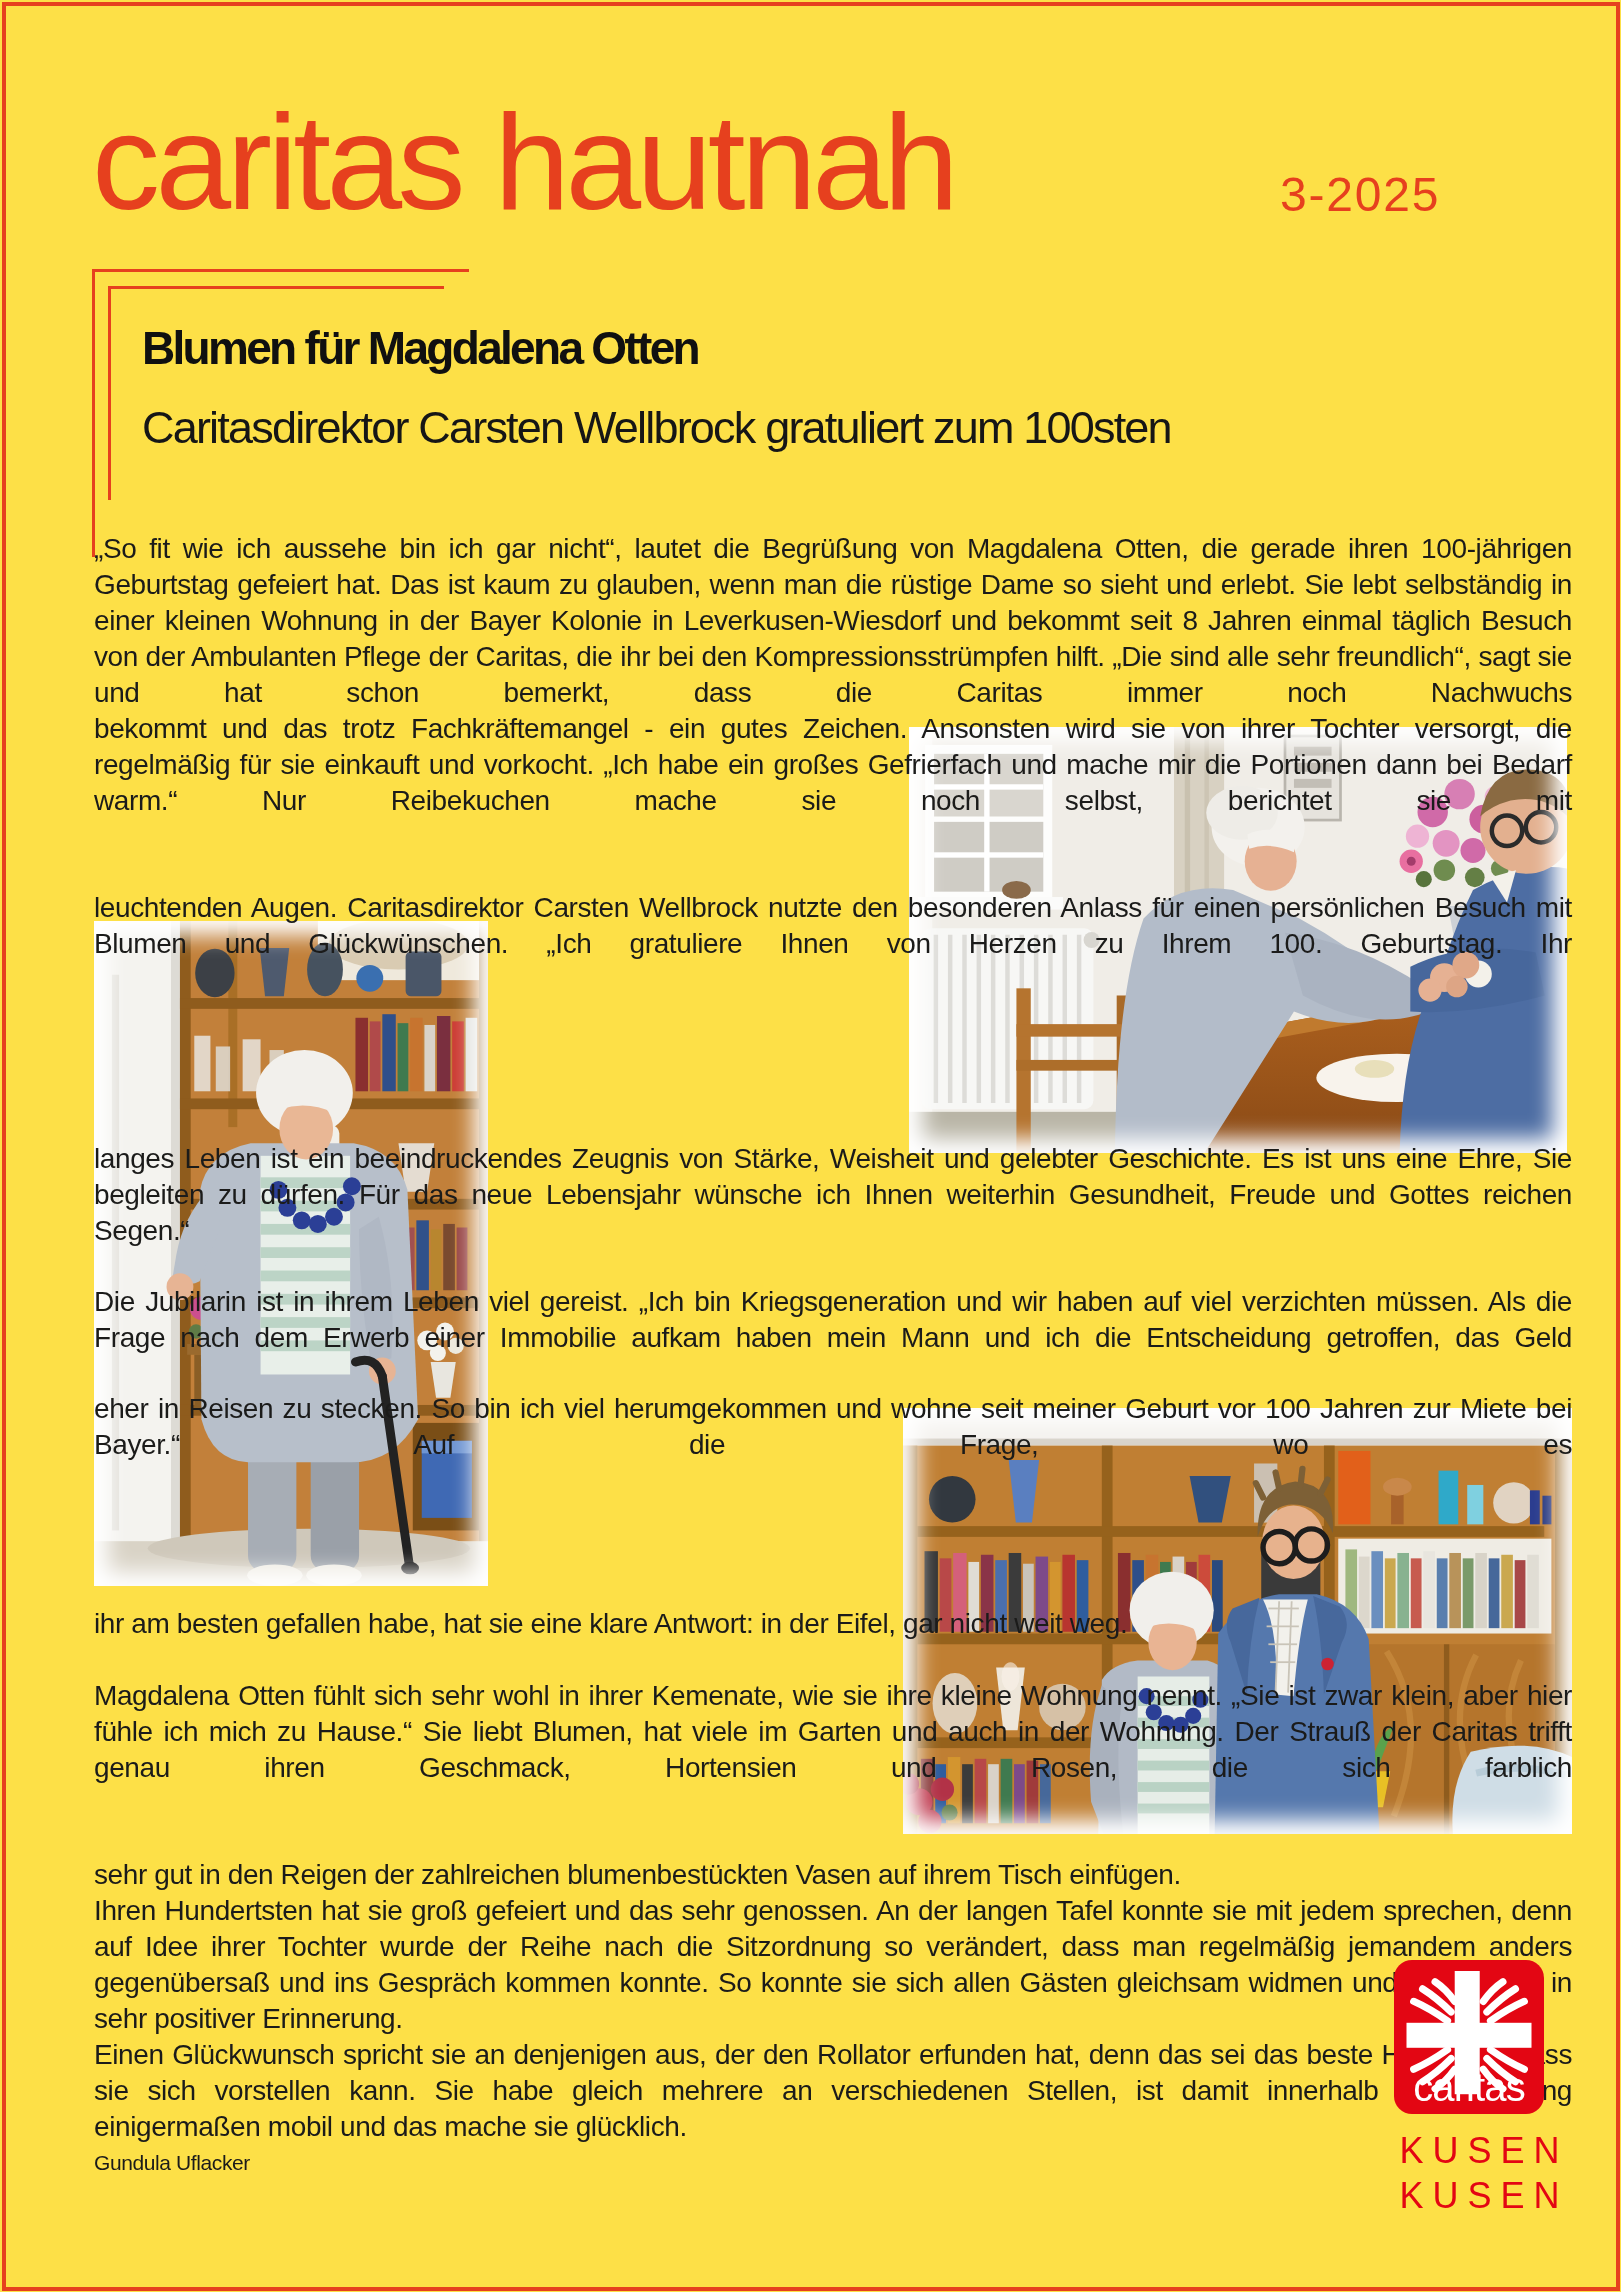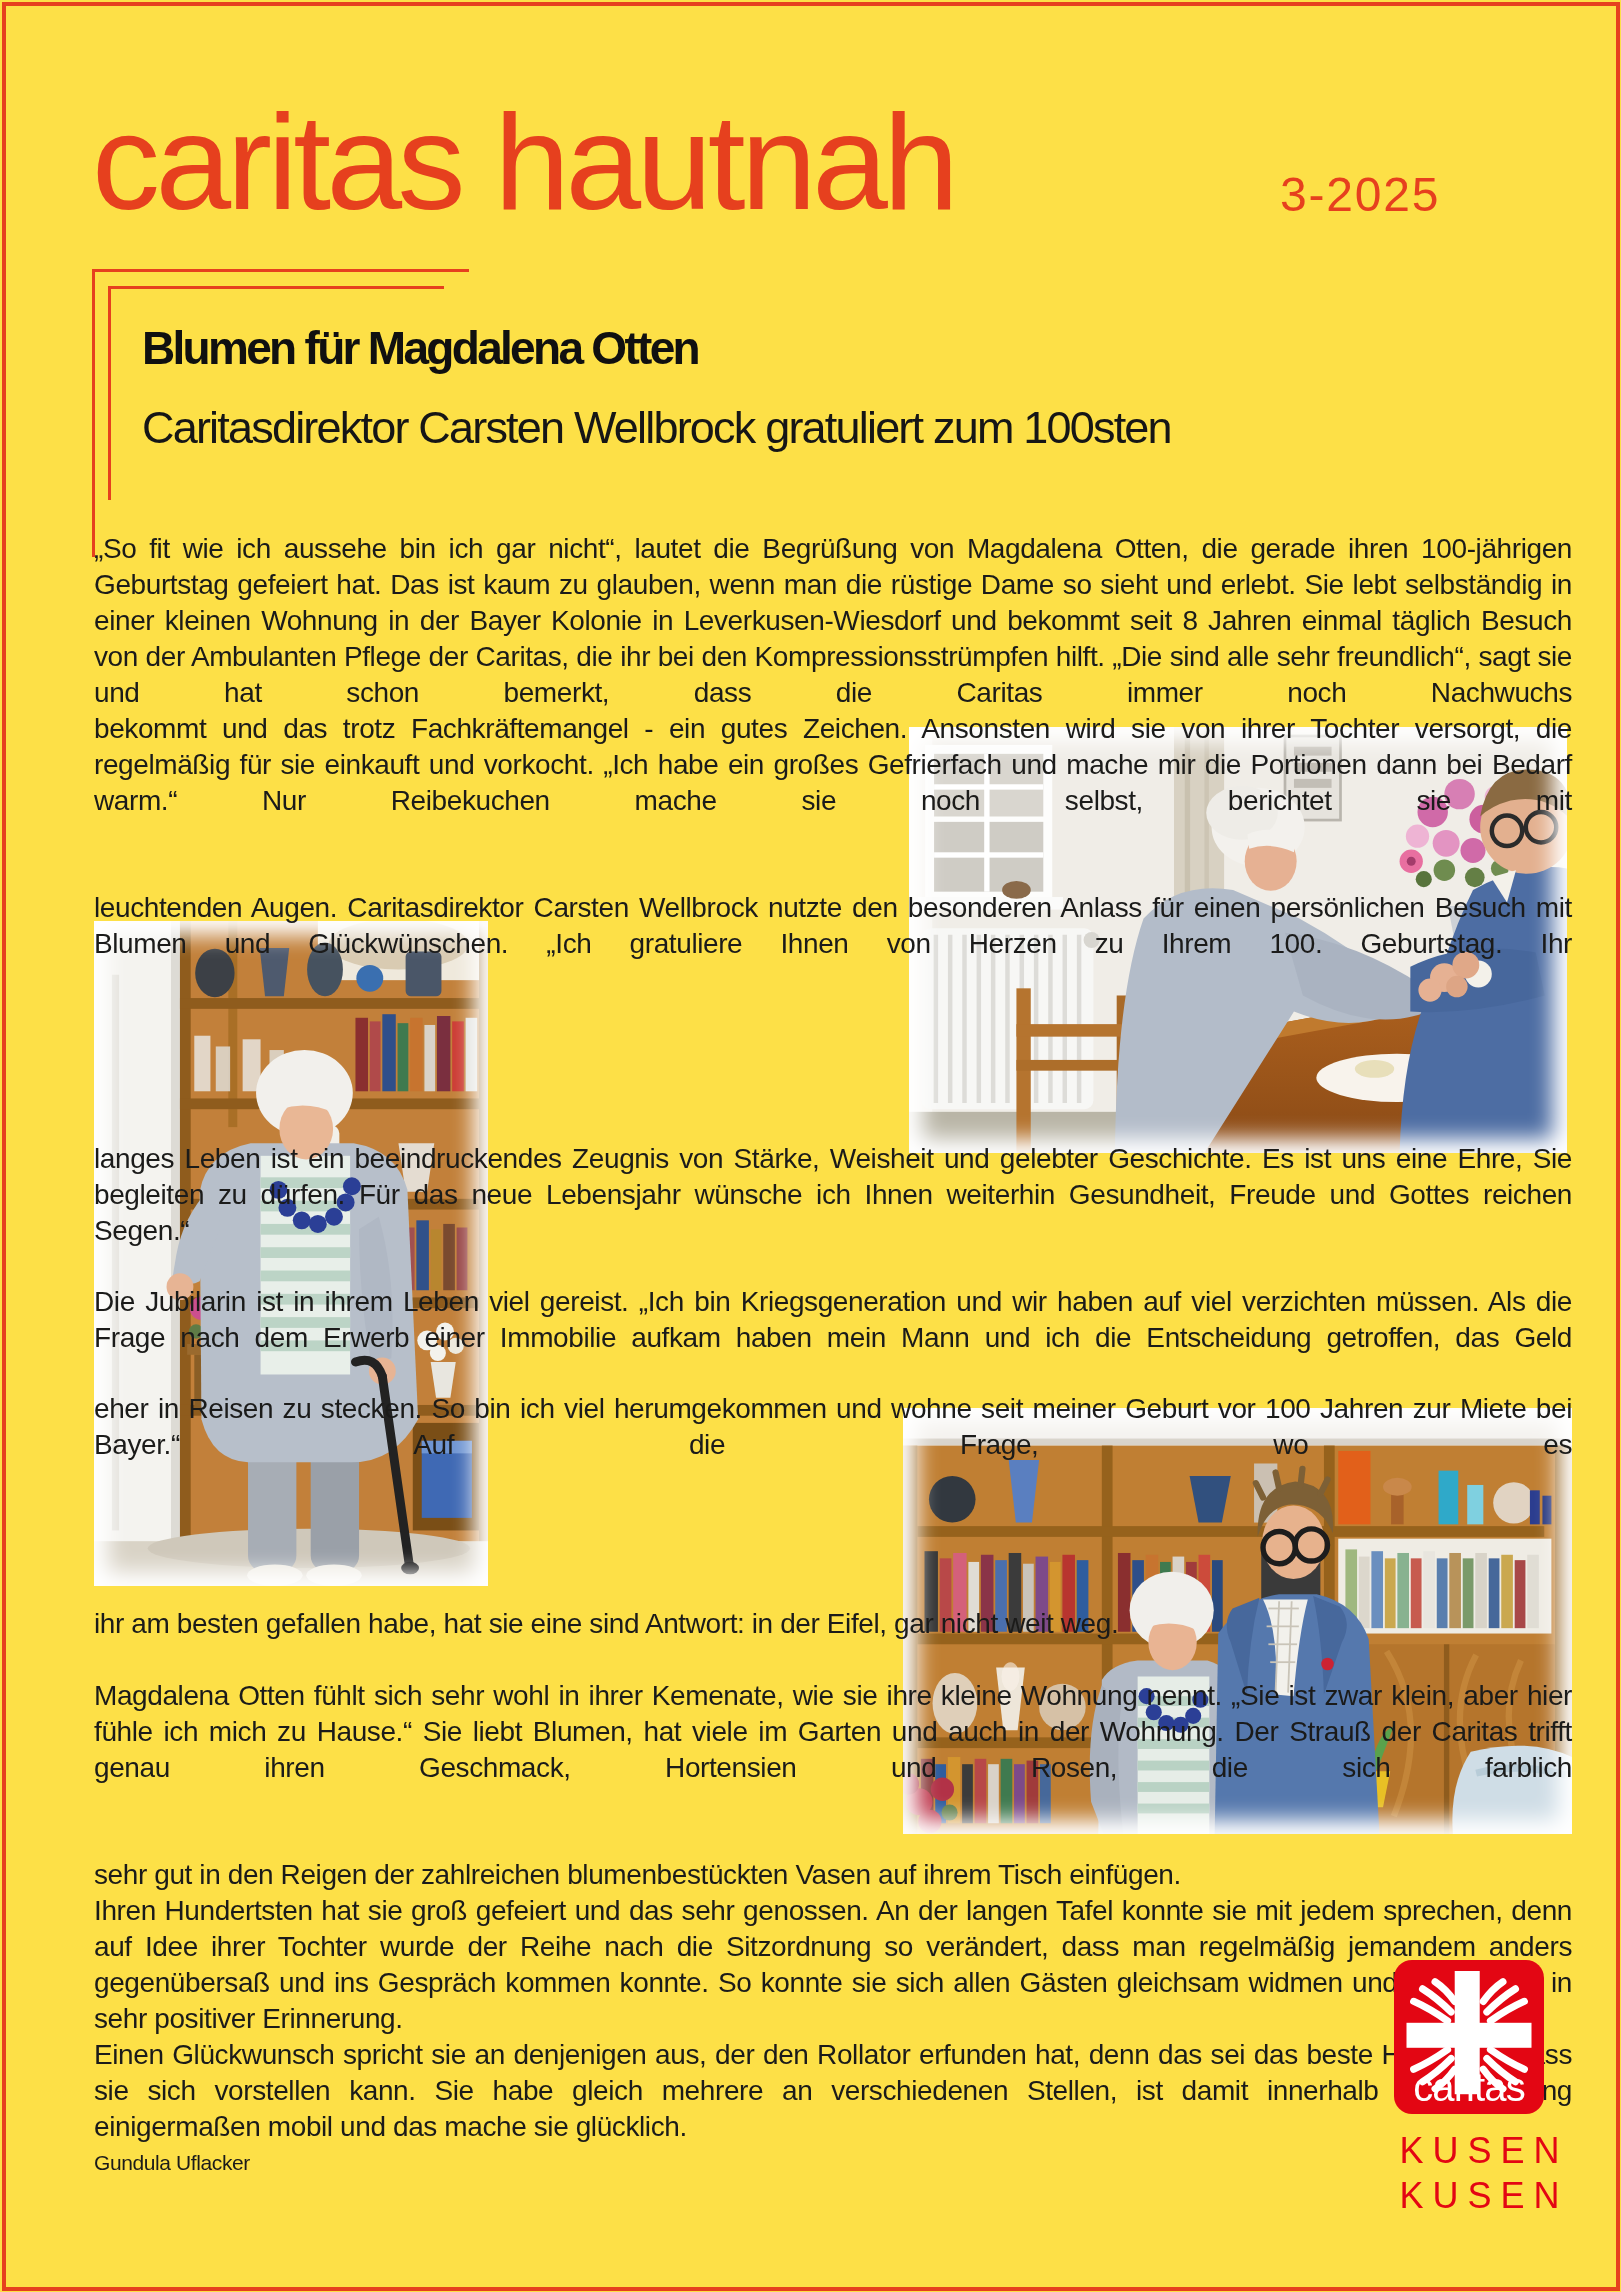--- a/index.html
+++ b/index.html
@@ -455,21 +455,21 @@
     </svg>
   </div>
 
   <div class="article">
     <p class="b1 cont">„So fit wie ich aussehe bin ich gar nicht“, lautet die Begrüßung von Magdalena Otten, die gerade ihren 100-jährigen Geburtstag gefeiert hat. Das ist kaum zu glauben, wenn man die rüstige Dame so sieht und erlebt. Sie lebt selbständig in einer kleinen Wohnung in der Bayer Kolonie in Leverkusen-Wiesdorf und bekommt seit 8 Jahren einmal täglich Besuch von der Ambulanten Pflege der Caritas, die ihr bei den Kompressionsstrümpfen hilft. „Die sind alle sehr freundlich“, sagt sie und hat schon bemerkt, dass die Caritas immer noch Nachwuchs</p>
     <p class="b2 cont">bekommt und das trotz Fachkräftemangel - ein gutes Zeichen. Ansonsten wird sie von ihrer Tochter versorgt, die regelmäßig für sie einkauft und vorkocht. „Ich habe ein großes Gefrierfach und mache mir die Portionen dann bei Bedarf warm.“ Nur Reibekuchen mache sie noch selbst, berichtet sie mit</p>
     <p class="b3 cont">leuchtenden Augen. Caritasdirektor Carsten Wellbrock nutzte den besonderen Anlass für einen persönlichen Besuch mit Blumen und Glückwünschen. „Ich gratuliere Ihnen von Herzen zu Ihrem 100. Geburtstag. Ihr</p>
     <p class="b4a">langes Leben ist ein beeindruckendes Zeugnis von Stärke, Weisheit und gelebter Geschichte. Es ist uns eine Ehre, Sie begleiten zu dürfen. Für das neue Lebensjahr wünsche ich Ihnen weiterhin Gesundheit, Freude und Gottes reichen Segen.“</p>
     <p class="b4b cont">Die Jubilarin ist in ihrem Leben viel gereist. „Ich bin Kriegsgeneration und wir haben auf viel verzichten müssen. Als die Frage nach dem Erwerb einer Immobilie aufkam haben mein Mann und ich die Entscheidung getroffen, das Geld</p>
     <p class="b5 cont">eher in Reisen zu stecken. So bin ich viel herumgekommen und wohne seit meiner Geburt vor 100 Jahren zur Miete bei Bayer.“ Auf die Frage, wo es</p>
-    <p class="b6a">ihr am besten gefallen habe, hat sie eine sind Antwort: in der Eifel, gar nicht weit weg.</p>
+    <p class="b6a">ihr am besten gefallen habe, hat sie eine klare Antwort: in der Eifel, gar nicht weit weg.</p>
     <p class="b6b cont">Magdalena Otten fühlt sich sehr wohl in ihrer Kemenate, wie sie ihre kleine Wohnung nennt. „Sie ist zwar klein, aber hier fühle ich mich zu Hause.“ Sie liebt Blumen, hat viele im Garten und auch in der Wohnung. Der Strauß der Caritas trifft genau ihren Geschmack, Hortensien und Rosen, die sich farblich</p>
     <p class="b7a">sehr gut in den Reigen der zahlreichen blumenbestückten Vasen auf ihrem Tisch einfügen.</p>
     <p class="b8a">Ihren Hundertsten hat sie groß gefeiert und das sehr genossen. An der langen Tafel konnte sie mit jedem sprechen, denn auf Idee ihrer Tochter wurde der Reihe nach die Sitzordnung so verändert, dass man regelmäßig jemandem anders gegenübersaß und ins Gespräch kommen konnte. So konnte sie sich allen Gästen gleichsam widmen und das hat sie in sehr positiver Erinnerung.</p>
     <p class="b8b">Einen Glückwunsch spricht sie an denjenigen aus, der den Rollator erfunden hat, denn das sei das beste Hilfsmittel, dass sie sich vorstellen kann. Sie habe gleich mehrere an verschiedenen Stellen, ist damit innerhalb der Wohnung einigermaßen mobil und das mache sie glücklich.</p>
     <p class="author">Gundula Uflacker</p>
   </div>
 
   <div class="caritas-logo">
     <div class="logo-box">
       <svg viewBox="0 0 168 164">

